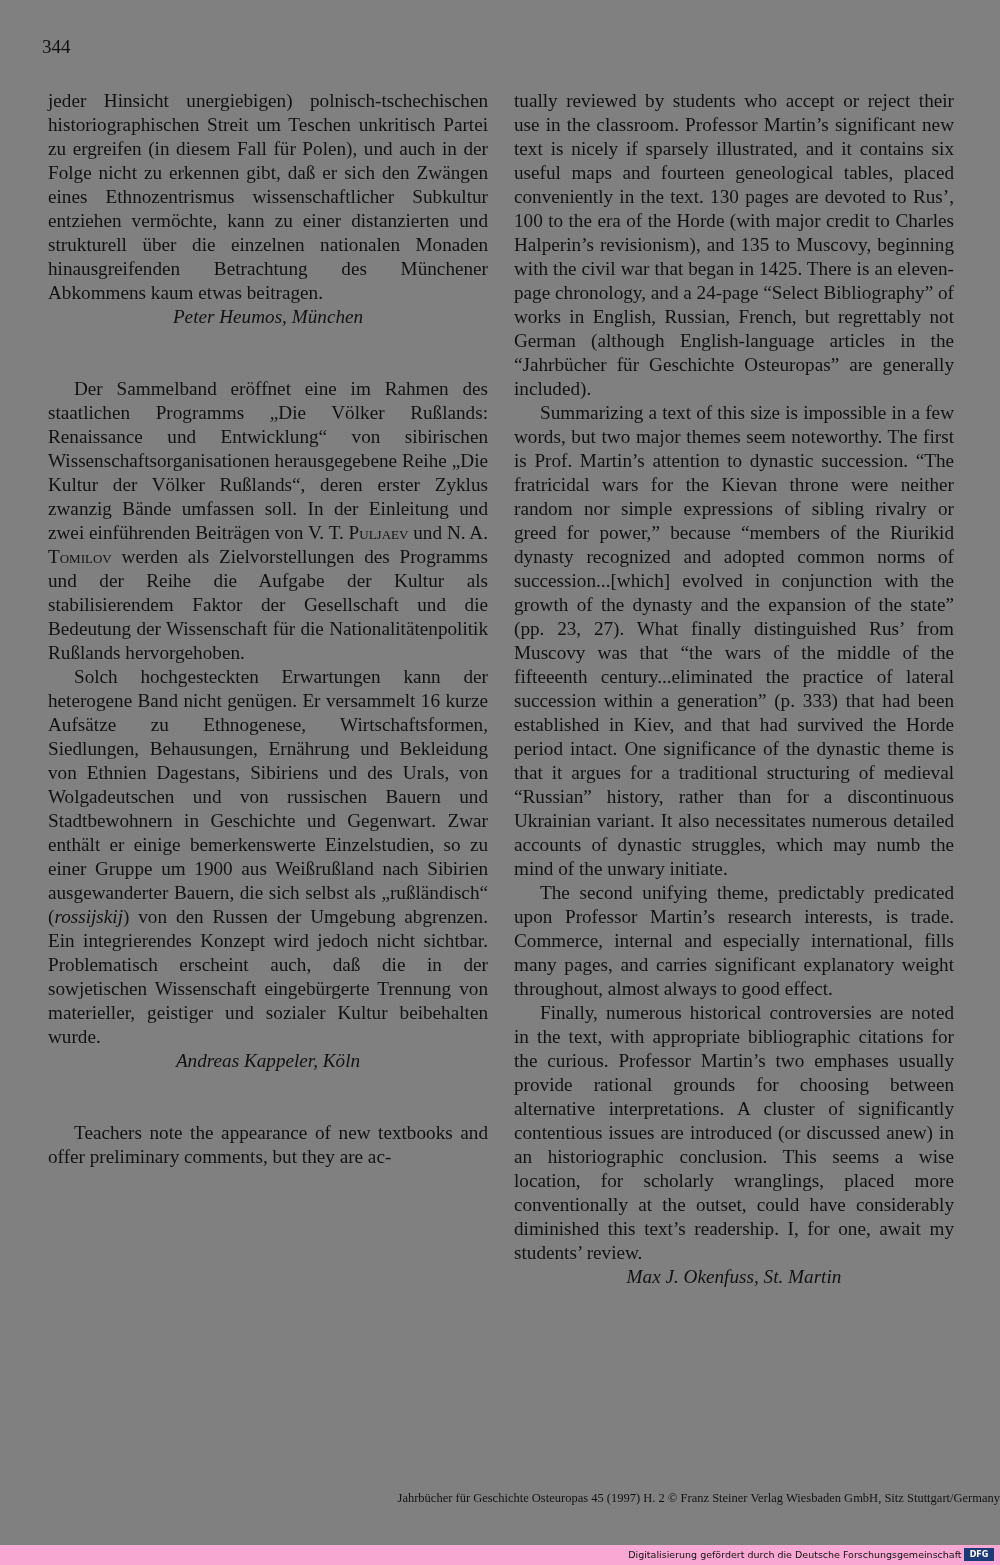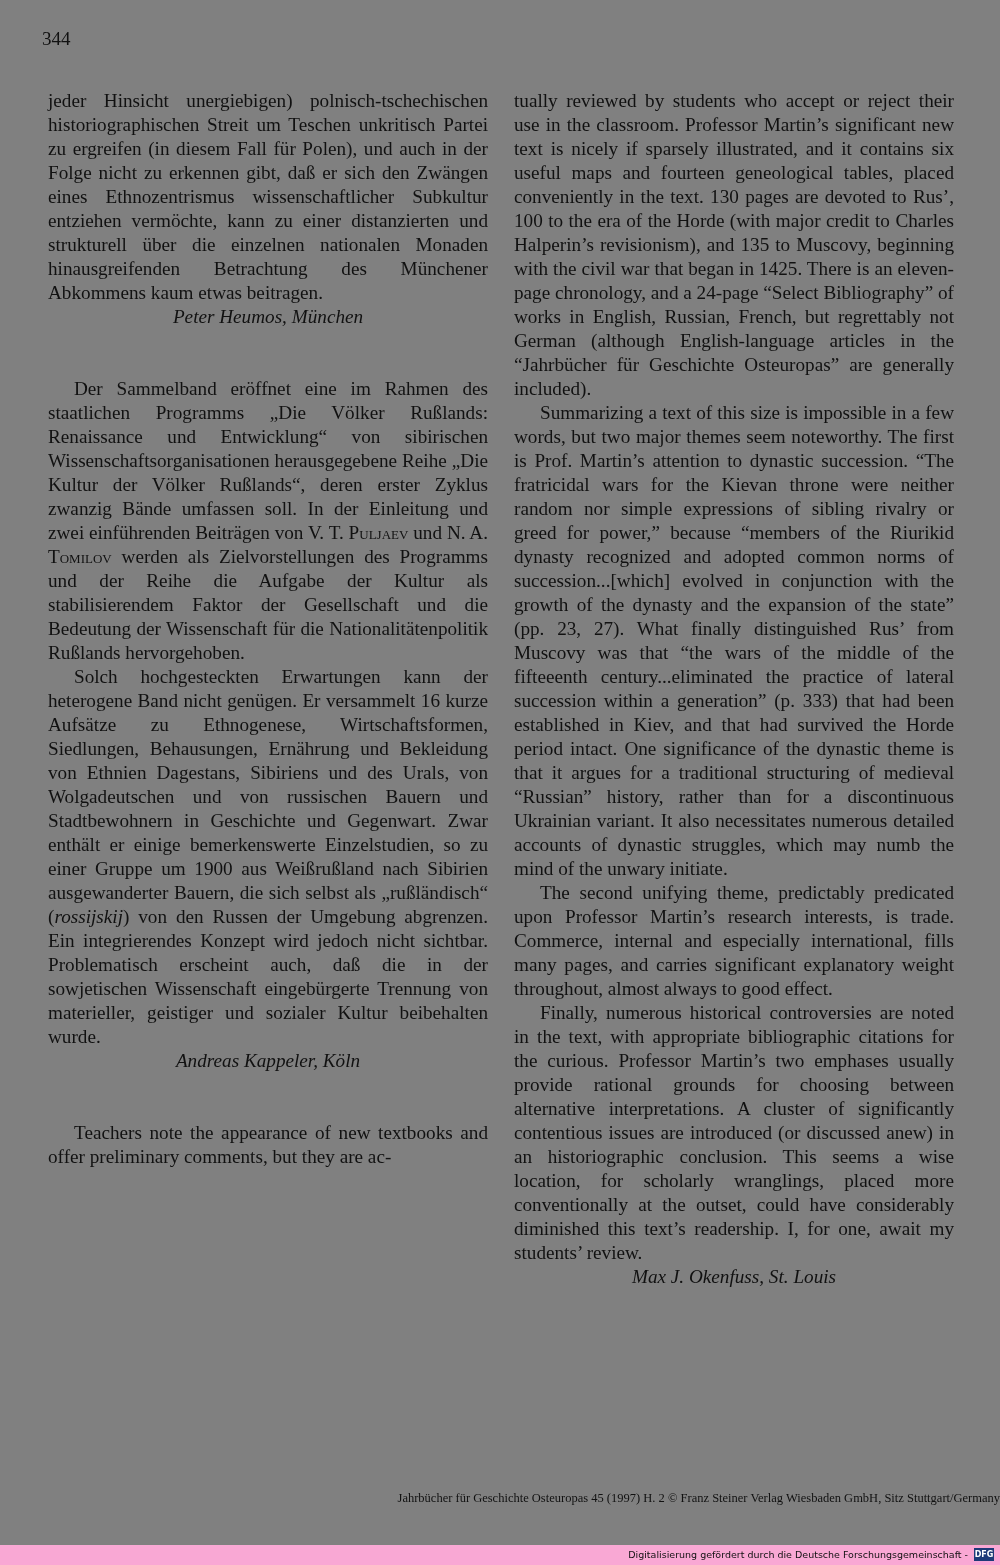--- a/index.html
+++ b/index.html
@@ -2,35 +2,35 @@
 <html><head>
 <meta charset="utf-8">
 <style>
   html, body { margin: 0; padding: 0; }
   body {
     width: 1000px; height: 1565px; background: #808080;
     font-family: "Liberation Serif", "DejaVu Serif", serif; color: #111;
     position: relative; overflow: hidden;
   }
   .header { position: absolute; top: 28px; left: 42px; right: 42px; height: 30px; font-size: 19px; }
-  .pnum { position: absolute; left: 0; top: 0; }
+  .pnum { position: absolute; left: 0; top: 8px; }
   .htitle { position: absolute; left: 0; right: 0; top: 4px; text-align: center; }
   .col { position: absolute; top: 89px; width: 440px; font-size: 19.2px; line-height: 24px; }
   .col.left { left: 48px; }
   .col.right { left: 514px; }
   p { margin: 0; text-align: justify; hyphens: none; }
   .ind { text-indent: 26px; }
   .sig { text-align: center; font-style: italic; }
   .gap { height: 24px; }
   .i { font-style: italic; }
   .sc { font-variant: small-caps; }
   .footer { position: absolute; top: 1491px; left: 0; right: 0; text-align: right; font-size: 12.5px; }
   .bottom-strip { position: absolute; top: 1545px; left: 0; width: 1000px; height: 20px; background: #f9a8d4; }
   .dfg-text { position: absolute; right: 32px; top: 4px; font-family: "DejaVu Sans", sans-serif; font-size: 9.5px; color: #111; }
-  .dfg-logo { position: absolute; right: 6px; top: 3px; width: 20px; height: 13px; background: #1d3a78; color: #fff; font-family: "DejaVu Sans", sans-serif; font-size: 8px; font-weight: bold; text-align: center; line-height: 13px; }
+  .dfg-logo { position: absolute; right: 6px; top: 3px; width: 30px; height: 13px; background: #1d3a78; color: #fff; font-family: "DejaVu Sans", sans-serif; font-size: 8px; font-weight: bold; text-align: center; line-height: 13px; }
 </style>
 </head>
 <body>
 
 <div class="header">
   <span class="pnum">344</span>
 </div>
 
 <div class="col left">
   <p>jeder Hinsicht unergiebigen) polnisch-tschechischen historiographischen Streit um Teschen unkritisch Partei zu ergreifen (in diesem Fall für Polen), und auch in der Folge nicht zu erkennen gibt, daß er sich den Zwängen eines Ethnozentrismus wissenschaftlicher Subkultur entziehen vermöchte, kann zu einer distanzierten und strukturell über die einzelnen nationalen Monaden hinausgreifenden Betrachtung des Münchener Abkommens kaum etwas beitragen.</p>
@@ -43,21 +43,21 @@
   <div class="gap"></div>
   <div class="gap"></div>
   <p class="ind">Teachers note the appearance of new textbooks and offer preliminary comments, but they are ac-</p>
 </div>
 
 <div class="col right">
   <p>tually reviewed by students who accept or reject their use in the classroom. Professor Martin’s significant new text is nicely if sparsely illustrated, and it contains six useful maps and fourteen geneological tables, placed conveniently in the text. 130 pages are devoted to Rus’, 100 to the era of the Horde (with major credit to Charles Halperin’s revisionism), and 135 to Muscovy, beginning with the civil war that began in 1425. There is an eleven-page chronology, and a 24-page “Select Bibliography” of works in English, Russian, French, but regrettably not German (although English-language articles in the “Jahrbücher für Geschichte Osteuropas” are generally included).</p>
   <p class="ind">Summarizing a text of this size is impossible in a few words, but two major themes seem noteworthy. The first is Prof. Martin’s attention to dynastic succession. “The fratricidal wars for the Kievan throne were neither random nor simple expressions of sibling rivalry or greed for power,” because “members of the Riurikid dynasty recognized and adopted common norms of succession...[which] evolved in conjunction with the growth of the dynasty and the expansion of the state” (pp. 23, 27). What finally distinguished Rus’ from Muscovy was that “the wars of the middle of the fifteeenth century...eliminated the practice of lateral succession within a generation” (p. 333) that had been established in Kiev, and that had survived the Horde period intact. One significance of the dynastic theme is that it argues for a traditional structuring of medieval “Russian” history, rather than for a discontinuous Ukrainian variant. It also necessitates numerous detailed accounts of dynastic struggles, which may numb the mind of the unwary initiate.</p>
   <p class="ind">The second unifying theme, predictably predicated upon Professor Martin’s research interests, is trade. Commerce, internal and especially international, fills many pages, and carries significant explanatory weight throughout, almost always to good effect.</p>
   <p class="ind">Finally, numerous historical controversies are noted in the text, with appropriate bibliographic citations for the curious. Professor Martin’s two emphases usually provide rational grounds for choosing between alternative interpretations. A cluster of significantly contentious issues are introduced (or discussed anew) in an historiographic conclusion. This seems a wise location, for scholarly wranglings, placed more conventionally at the outset, could have considerably diminished this text’s readership. I, for one, await my students’ review.</p>
-  <p class="sig">Max J. Okenfuss, St. Louis</p>
+  <p class="sig">Max J. Okenfuss, St. Martin</p>
 </div>
 
 <div class="footer">Jahrbücher für Geschichte Osteuropas 45 (1997) H. 2 © Franz Steiner Verlag Wiesbaden GmbH, Sitz Stuttgart/Germany</div>
 
 <div class="bottom-strip">
   <span class="dfg-text">Digitalisierung gefördert durch die Deutsche Forschungsgemeinschaft -</span>
   <span class="dfg-logo">DFG</span>
 </div>
 
 </body></html>

